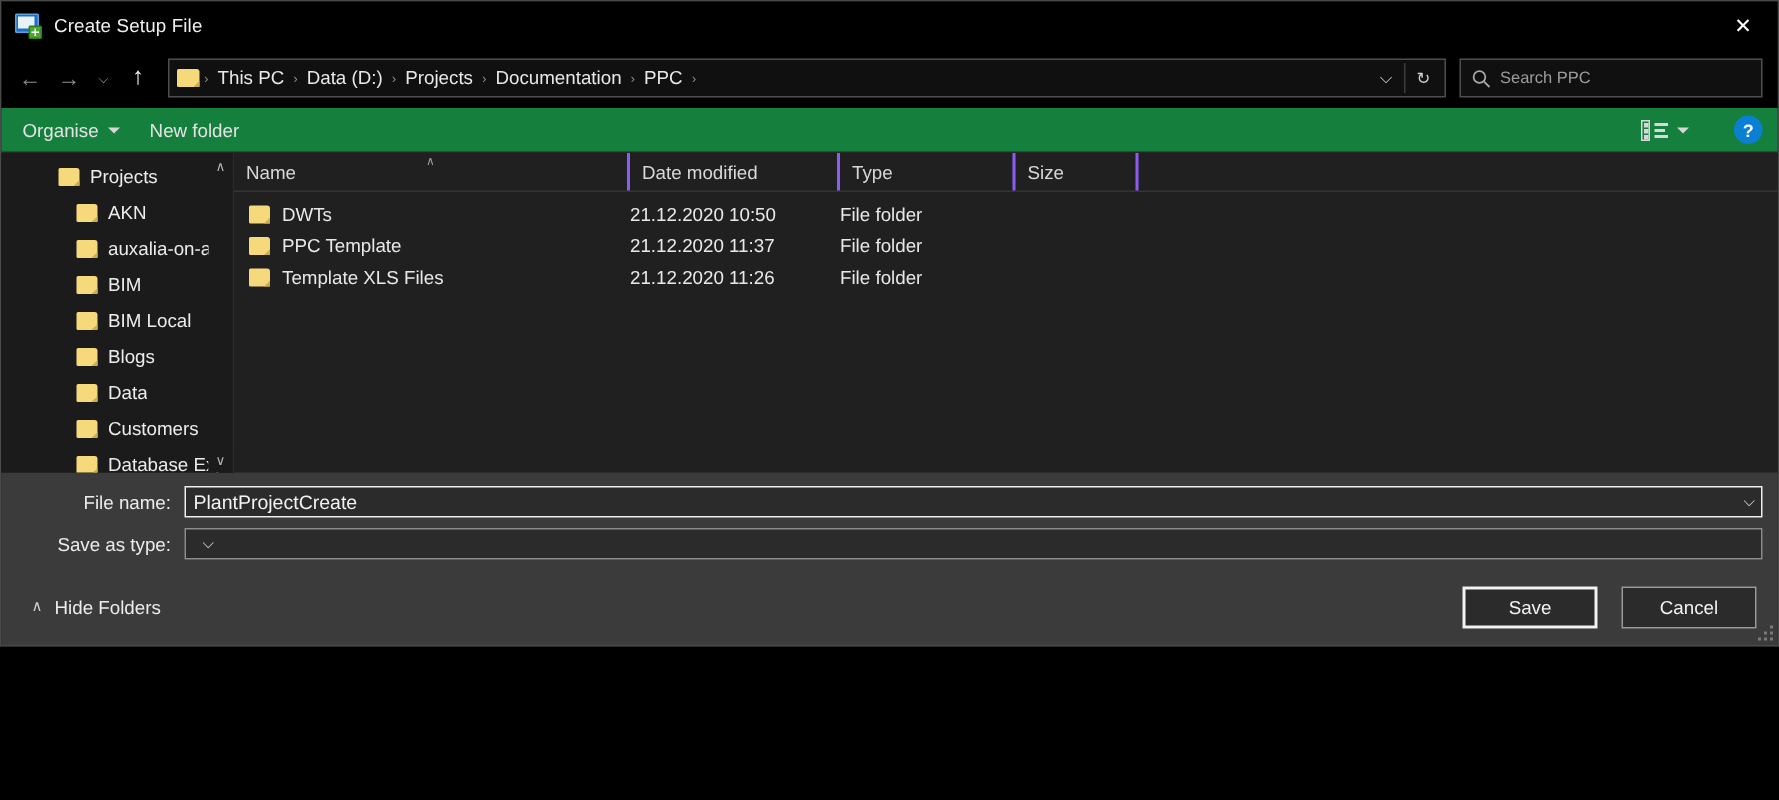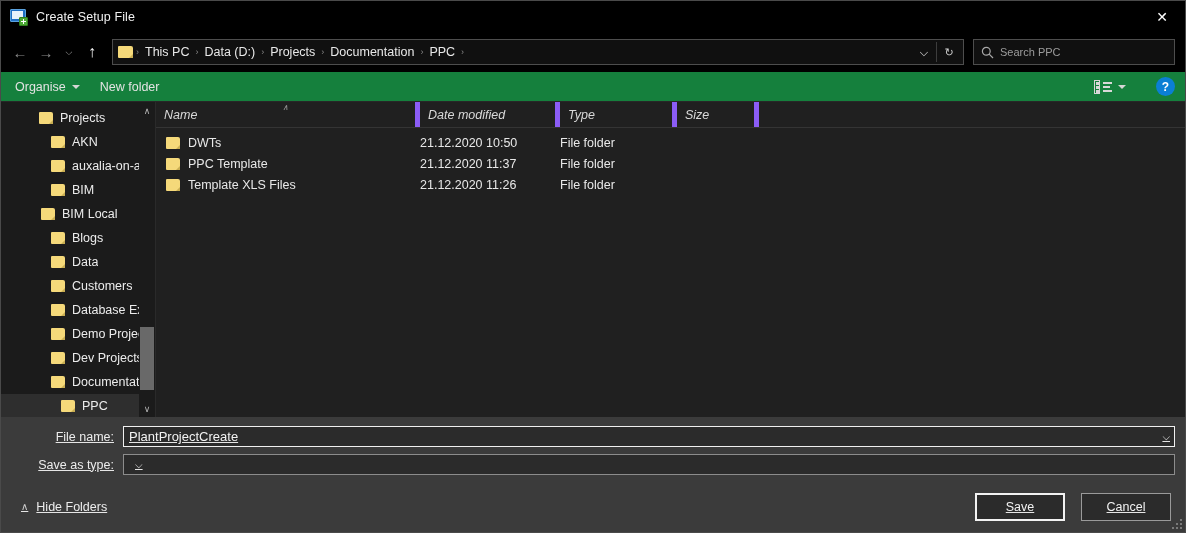--- a/index.html
+++ b/index.html
@@ -10,21 +10,21 @@
     overflow: hidden;
     background: #000;
     font-family: "Liberation Sans", sans-serif;
     font-size: 12.5px;
     color: #e6e6e6;
     -webkit-font-smoothing: antialiased;
   }
 
   .dialog {
     width: 1186px;
-    height: 533px;
+    height: 431px;
     background: #1b1b1b;
     border: 1px solid #4a4a4a;
     display: flex;
     flex-direction: column;
     position: relative;
   }
 
   
   .titlebar {
     height: 31px;
@@ -335,25 +335,24 @@
     align-items: stretch;
     border-bottom: 1px solid #343434;
     flex: 0 0 auto;
   }
   .col {
     display: flex;
     align-items: center;
     color: #d8d8d8;
     font-size: 12.5px;
     padding-left: 8px;
-    border-right: 5px solid #8b5cf6;
+    border-right: 2px solid #8b5cf6;
     position: relative;
     cursor: default;
     flex: 0 0 auto;
-    font-style: italic;
   }
   .col.c-name { width: 264px; }
   .col.c-date { width: 140px; }
   .col.c-type { width: 117px; }
   .col.c-size { width: 82px; }
   .sort-caret {
     position: absolute;
     left: 50%;
     top: 2px;
     transform: translateX(-50%);
@@ -399,21 +398,20 @@
     border-style: solid;
     border-width: 0 0 4px 4px;
     border-color: transparent transparent #c9ae52 transparent;
   }
 
   
   .footer {
     flex: 0 0 auto;
     background: #3b3b3b;
     padding: 9px 10px 0 10px;
-    text-decoration: underline;
   }
   .field-row {
     display: flex;
     align-items: center;
     margin-bottom: 7px;
   }
   .field-label {
     width: 112px;
     text-align: right;
     padding-right: 9px;
@@ -581,21 +579,21 @@
           <span class="tree-label">AKN</span>
         </div>
         <div class="tree-item" style="padding-left:50px">
           <span class="tree-folder"></span>
           <span class="tree-label">auxalia-on-ai</span>
         </div>
         <div class="tree-item" style="padding-left:50px">
           <span class="tree-folder"></span>
           <span class="tree-label">BIM</span>
         </div>
-        <div class="tree-item" style="padding-left:40px">
+        <div class="tree-item" style="padding-left:50px">
           <span class="tree-folder"></span>
           <span class="tree-label">BIM Local</span>
         </div>
         <div class="tree-item" style="padding-left:50px">
           <span class="tree-folder"></span>
           <span class="tree-label">Blogs</span>
         </div>
         <div class="tree-item" style="padding-left:50px">
           <span class="tree-folder"></span>
           <span class="tree-label">Data</span>

